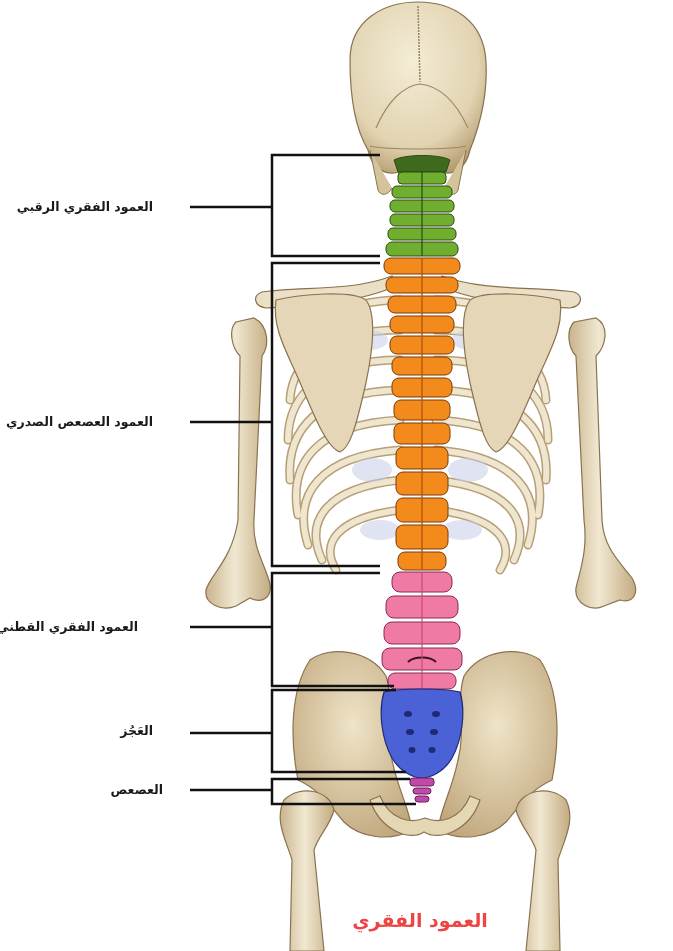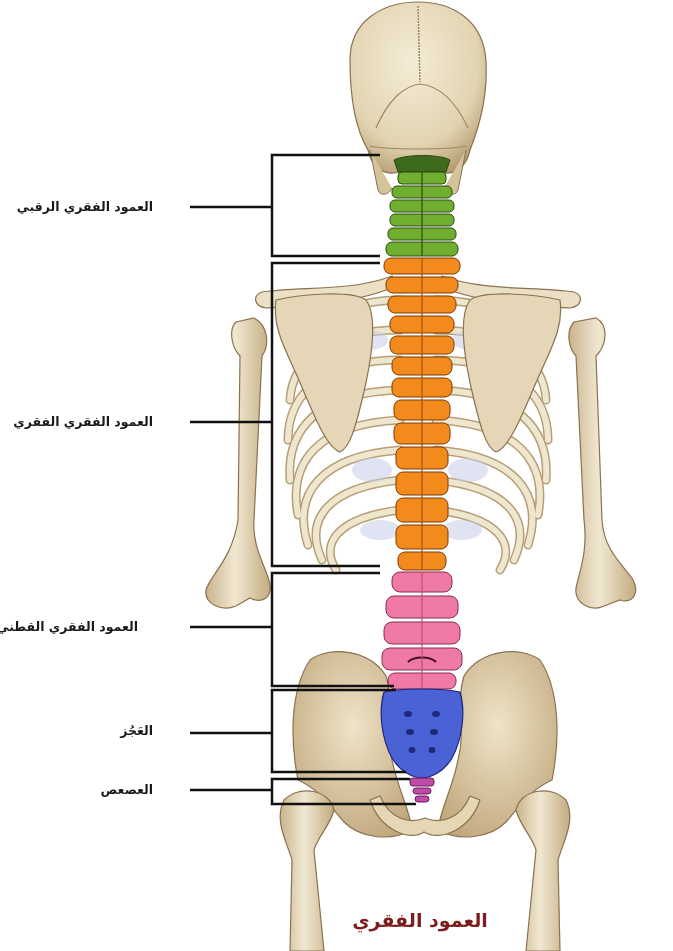--- a/index.html
+++ b/index.html
@@ -14,21 +14,21 @@
       color: #1a1a1a;
       white-space: nowrap;
       text-align: right;
     }
     .caption {
       position: absolute;
       direction: rtl;
       font-family: "DejaVu Sans", sans-serif;
       font-weight: bold;
       font-size: 19px;
-      color: #7f1d1d;
+      color: #ef4444;
       white-space: nowrap;
       left: 340px; top: 909px; width: 160px; text-align: center;
     }
   </style>
 </head>
 <body>
 
 <div id="stage">
   <svg width="673" height="951" viewBox="0 0 673 951" xmlns="http://www.w3.org/2000/svg">
     <defs>
@@ -203,19 +203,19 @@
       <path d="M396,690 L272,690 L272,772 L406,772"></path>
       <line x1="190" y1="733" x2="272" y2="733"></line>
 
       <path d="M410,779 L272,779 L272,804 L416,804"></path>
       <line x1="190" y1="790" x2="272" y2="790"></line>
     </g>
   </svg>
 
   
   <div class="label" style="right:487px; top:199px;">العمود الفقري الرقبي</div>
-  <div class="label" style="right:487px; top:414px;">العمود الفقري الفقري</div>
+  <div class="label" style="right:487px; top:414px;">العمود العصعص الصدري</div>
   <div class="label" style="right:502px; top:619px;">العمود الفقري القطني</div>
   <div class="label" style="right:487px; top:723px;text-align:center;">العَجُز</div>
-  <div class="label" style="right:487px; top:782px;">العصعص</div>
+  <div class="label" style="right:477px; top:782px;">العصعص</div>
 
   <div class="caption">العمود الفقري</div>
 </div>
 
 </body></html>

